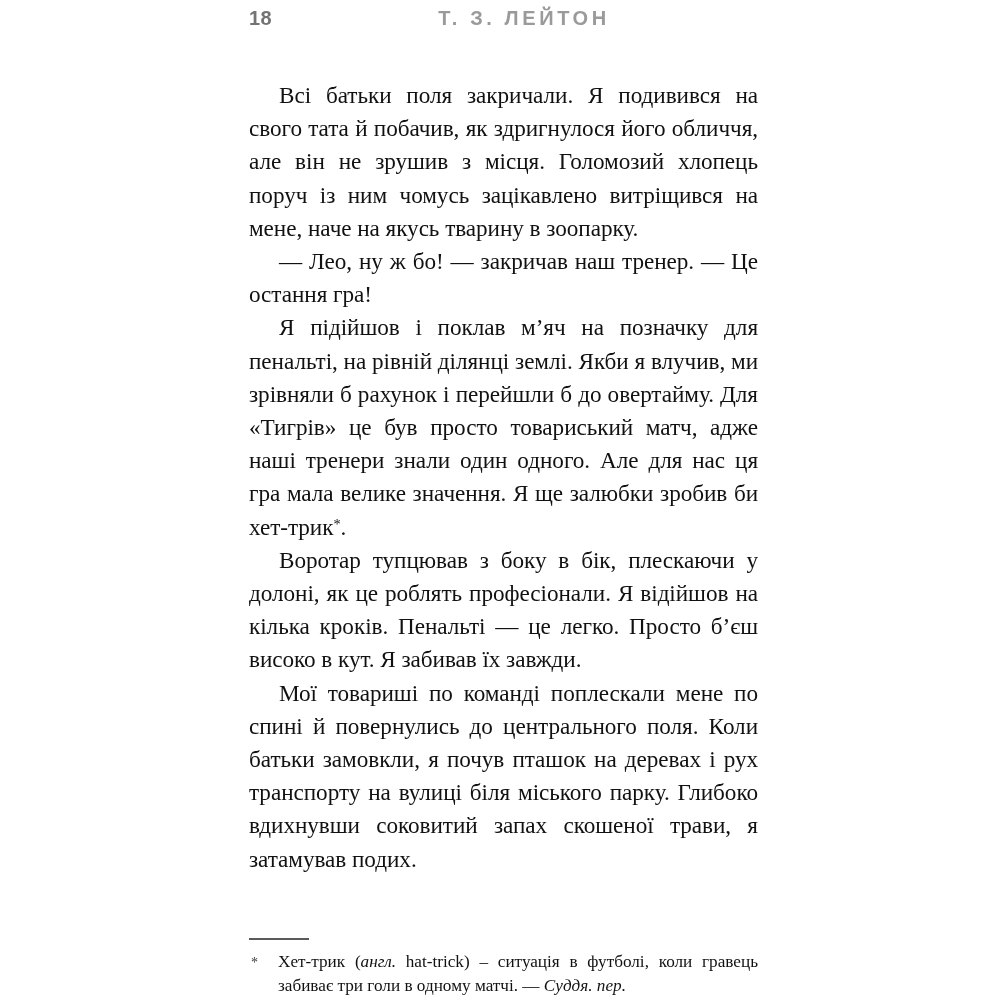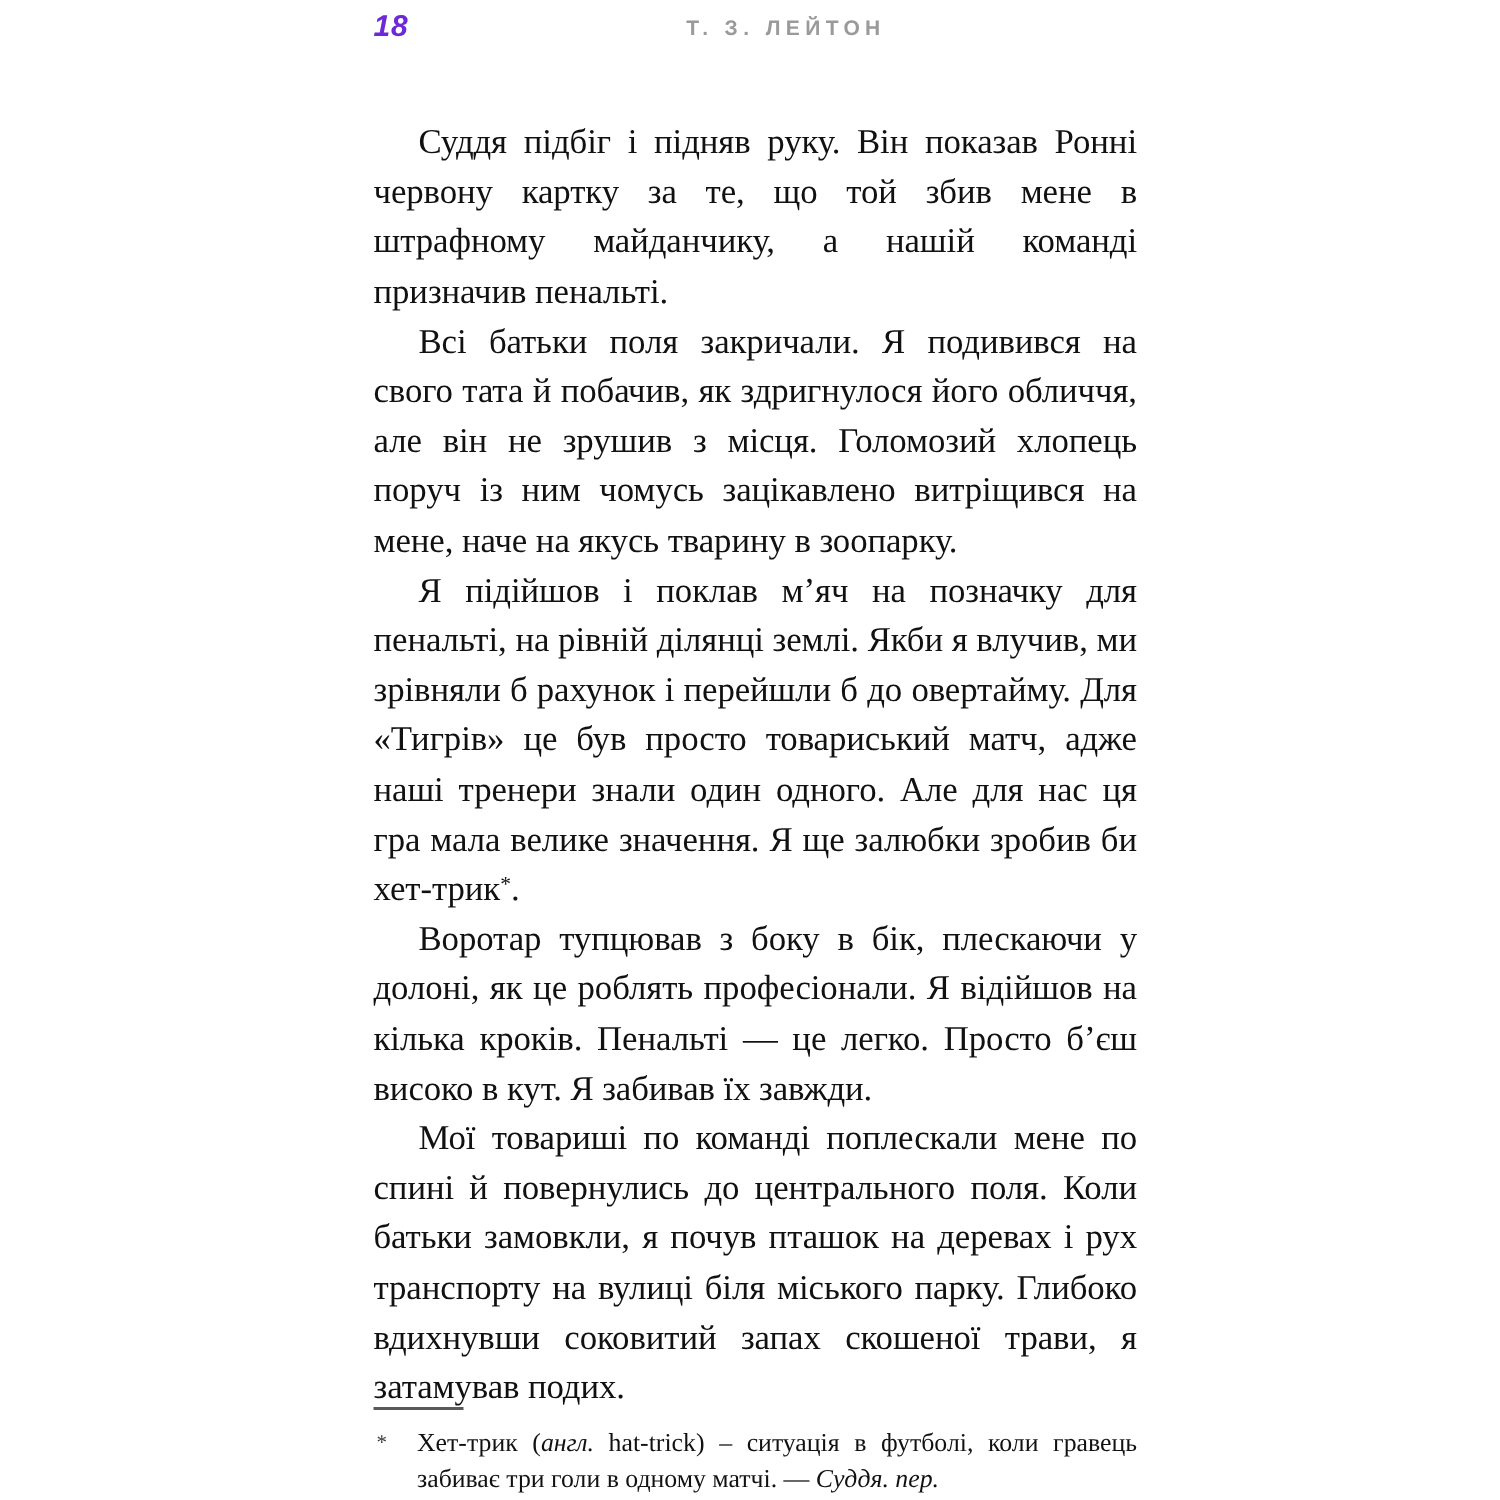--- a/index.html
+++ b/index.html
@@ -35,33 +35,32 @@
     height: 24px;
   }
   .folio {
     position: absolute;
     left: 0;
     top: 0;
     font-family: "Liberation Sans", "DejaVu Sans", sans-serif;
     font-weight: bold;
     font-size: 20px;
     line-height: 24px;
-    color: #6d28d9;
+    color: #737373;
     letter-spacing: 0.5px;
-    font-style: italic;
   }
   .running-title {
     position: absolute;
     left: 150px;
     top: 1px;
     width: 250px;
     text-align: center;
     font-family: "Liberation Sans", "DejaVu Sans", sans-serif;
     font-weight: bold;
-    font-size: 14px;
+    font-size: 20px;
     line-height: 22px;
     color: #9a9a9a;
     letter-spacing: 3.6px;
     text-transform: uppercase;
     white-space: nowrap;
   }
 
   
   .textblock {
     position: absolute;
@@ -125,22 +124,22 @@
 <body>
 
 <div class="page">
 
   <div class="running-head">
     <div class="folio">18</div>
     <div class="running-title">Т. З. Лейтон</div>
   </div>
 
   <div class="textblock">
-    <p>Суддя підбіг і підняв руку. Він показав Ронні червону картку за те, що той збив мене в штрафному майданчику, а нашій команді призначив пенальті.</p>
     <p>Всі батьки поля закричали. Я подивився на свого тата й побачив, як здригнулося його обличчя, але він не зрушив з місця. Голомозий хлопець поруч із ним чомусь зацікавлено витріщився на мене, наче на якусь тварину в зоопарку.</p>
+    <p>— Лео, ну ж бо! — закричав наш тренер. — Це остання гра!</p>
     <p><span>Я підійшов і поклав м’яч на позначку для пенальті, на рівній ділянці землі. Якби я влучив, ми зрівняли б рахунок і перейшли б до овертайму. Для «Тигрів» це був просто товариський матч, адже наші тренери знали один одного. Але для нас ця гра мала велике значення. Я ще залюбки зробив би хет-трик</span><sup class="fnmark">*</sup><span>.</span></p>
     <p>Воротар тупцював з боку в бік, плескаючи у долоні, як це роблять професіонали. Я відійшов на кілька кроків. Пенальті — це легко. Просто б’єш високо в кут. Я забивав їх завжди.</p>
     <p>Мої товариші по команді поплескали мене по спині й повернулись до центрального поля. Коли батьки замовкли, я почув пташок на деревах і рух транспорту на вулиці біля міського парку. Глибоко вдихнувши соковитий запах скошеної трави, я затамував подих.</p>
 
   </div>
 
   <div class="footnote-area">
     <div class="footnote-rule"></div>
     <div class="footnote">
       <span class="fn-star">*</span><span>Хет-трик (</span><i>англ.</i><span> hat-trick) – ситуація в футболі, коли гравець забиває три голи в одному матчі. — </span><i>Суддя. пер.</i>

